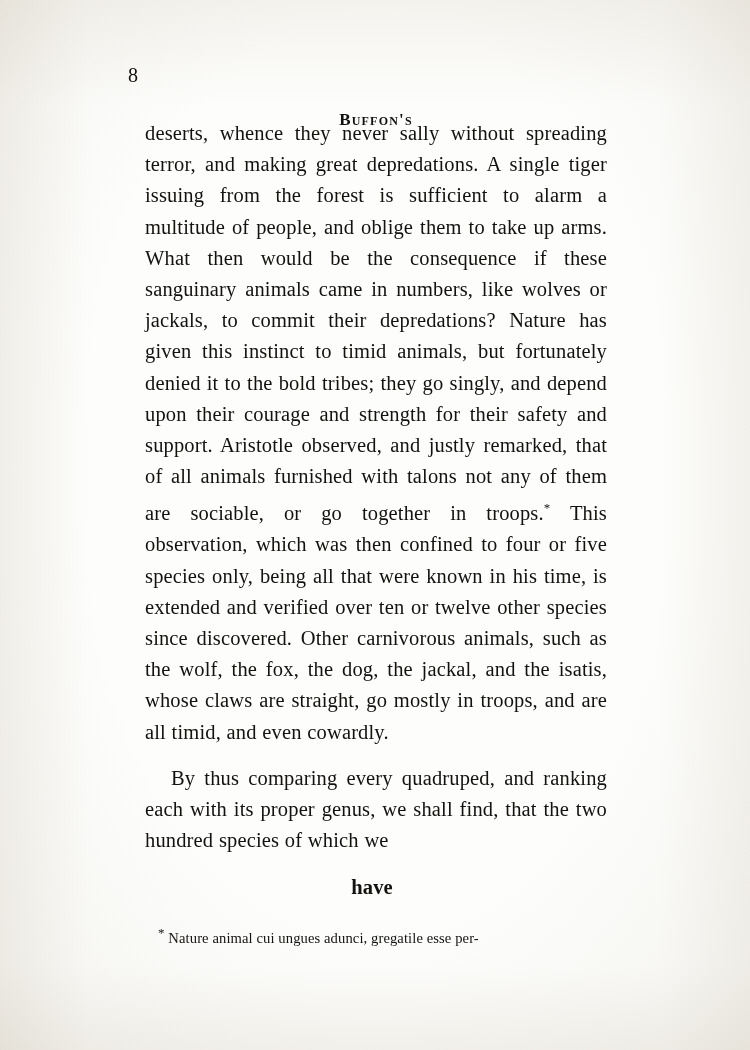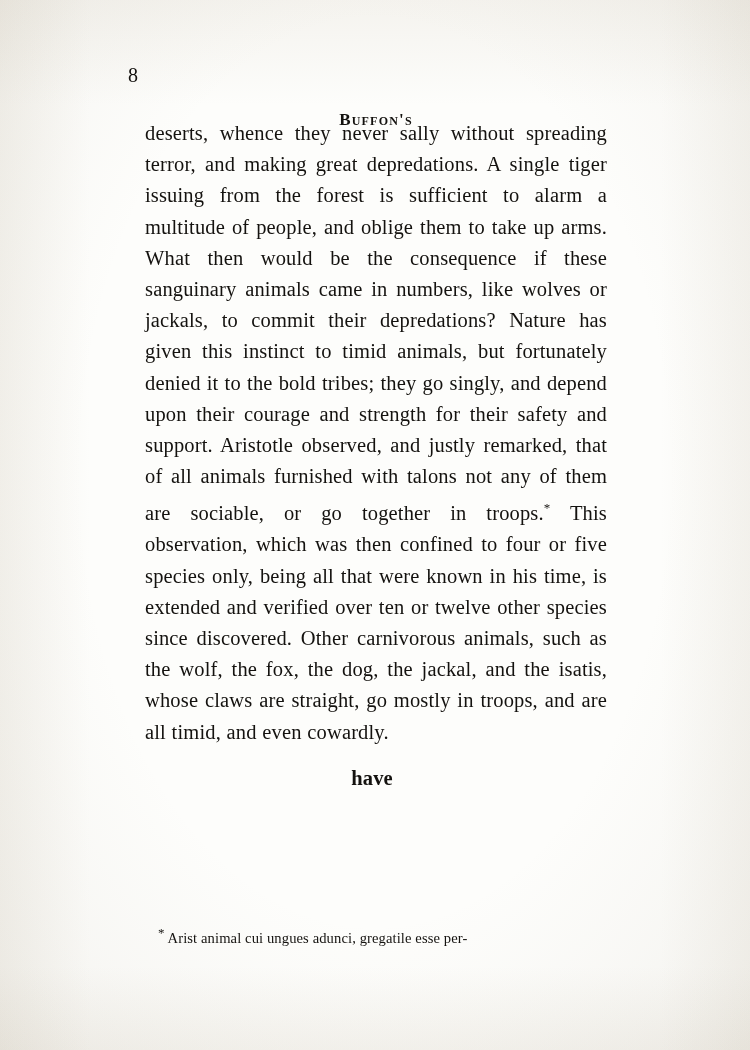--- a/index.html
+++ b/index.html
@@ -124,21 +124,22 @@
 <div class="page">
   <div class="paper-texture"></div>
 
   <div class="running-head">
     <div class="folio">8</div>
     <div class="head-title">BUFFON'S</div>
   </div>
 
   <div class="body-text">
     <p><span>deserts, whence they never sally without spreading terror, and making great depredations. A single tiger issuing from the forest is sufficient to alarm a multitude of people, and oblige them to take up arms.  What then would be the consequence if these sanguinary animals came in numbers, like wolves or jackals, to commit their depredations? Nature has given this instinct to timid animals, but fortunately denied it to the bold tribes; they go singly, and depend upon their courage and strength for their safety and support. Aristotle observed, and justly remarked, that of all animals furnished with talons not any of them are sociable, or go together in troops.</span><span class="note-ref">*</span><span>  This observation, which was then confined to four or five species only, being all that were known in his time, is extended and verified over ten or twelve other species since discovered. Other carnivorous animals, such as the wolf, the fox, the dog, the jackal, and the isatis, whose claws are straight, go mostly in troops, and are all timid, and even cowardly.</span></p>
+    <p class="indent">By thus comparing every quadruped, and ranking each with its proper genus, we shall find, that the two hundred species of which we</p>
     <p class="catch-line">have</p>
   </div>
 
   <div class="footnote-rule"></div>
 
   <div class="footnote">
-    <p class="fn-indent"><span class="fn-marker">*</span> <span>Arist animal cui ungues adunci, gregatile esse per-</span></p>
+    <p class="fn-indent"><span class="fn-marker">*</span> <span>Nature animal cui ungues adunci, gregatile esse per-</span></p>
   </div>
 </div>
 
 </body></html>

